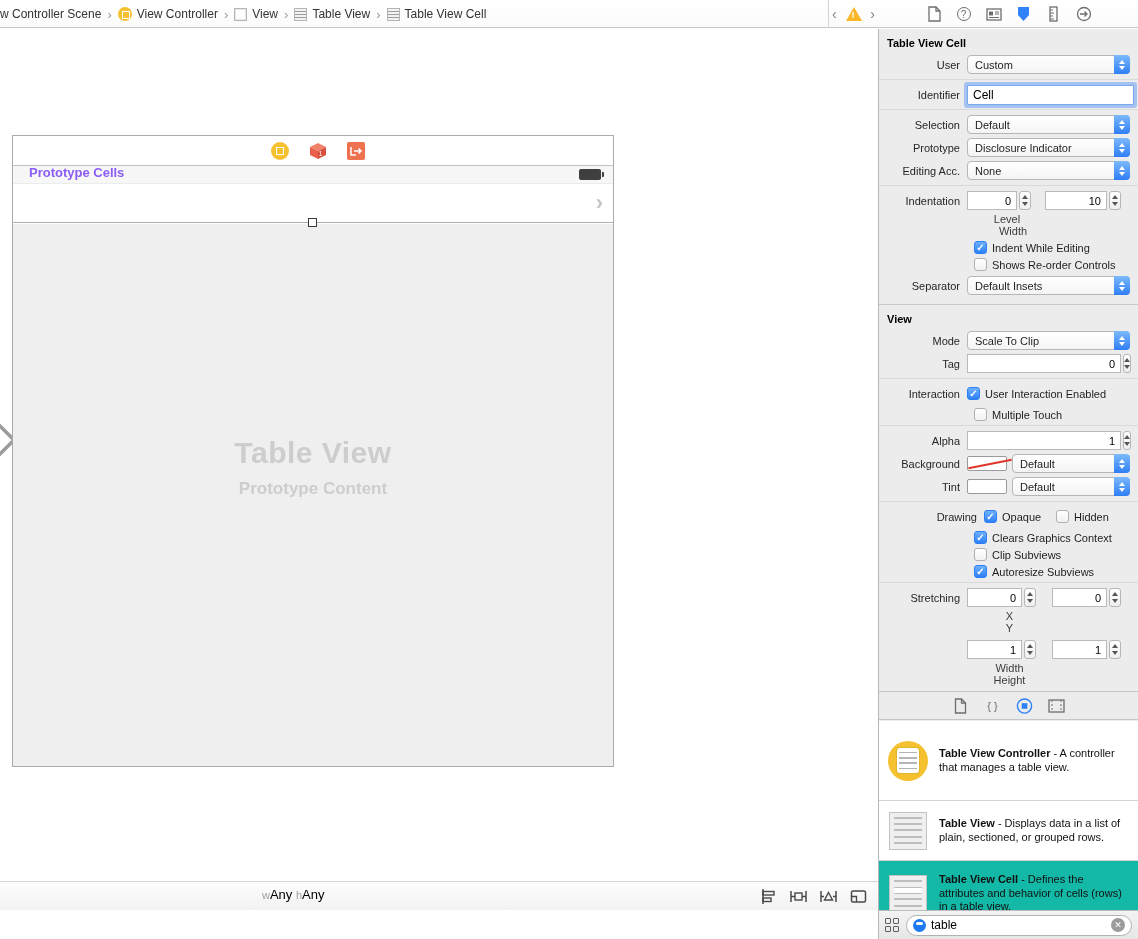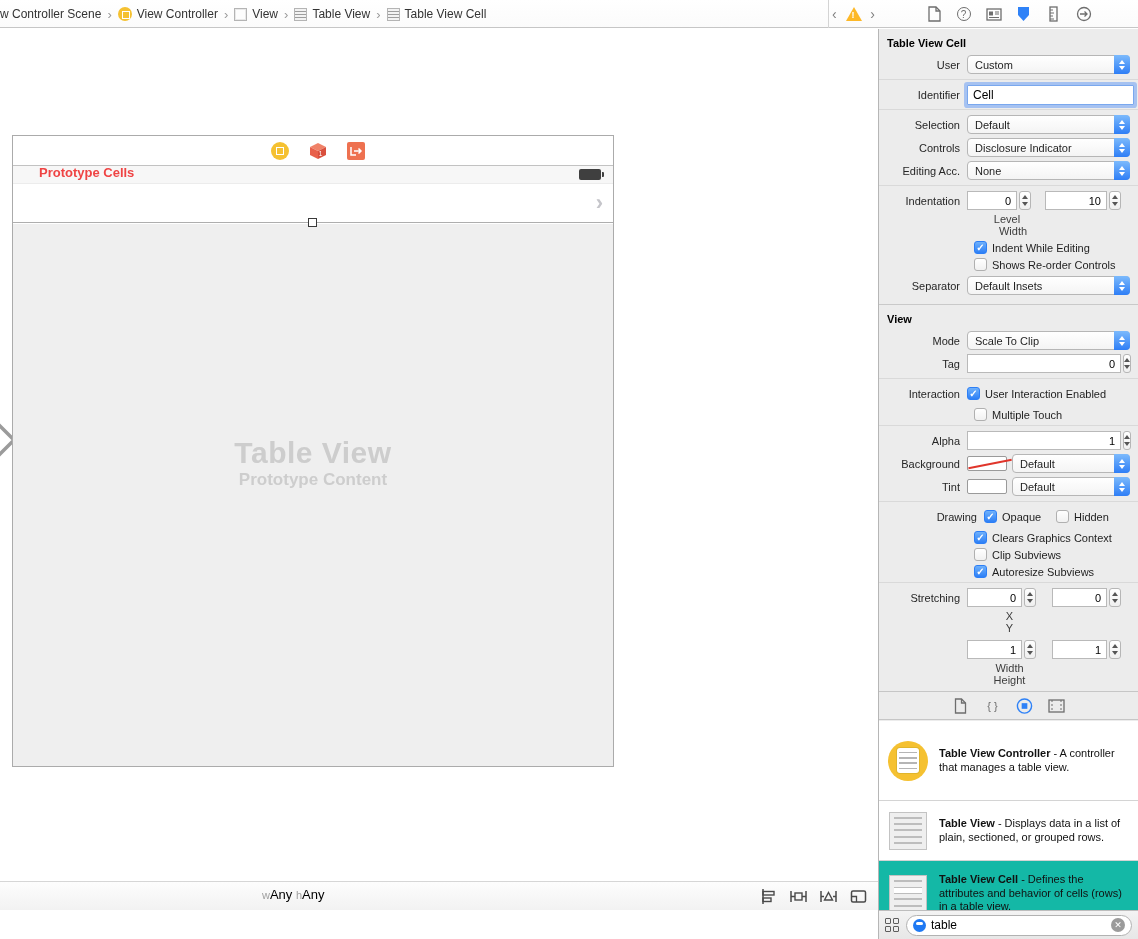--- a/index.html
+++ b/index.html
@@ -29,30 +29,30 @@
   #canvas { position:absolute; left:0; top:29px; width:878px; height:881px; background:#fff; overflow:hidden; }
   #entry-arrow { position:absolute; left:-4px; top:392px; }
   #scene { position:absolute; left:12px; top:106px; width:602px; height:632px; background:#fff; border:1px solid #ababab; }
   #scene-dock { height:30px; background:#fff; border-bottom:1px solid #c2c2c2; display:flex; align-items:center; justify-content:center; gap:20px; padding-left:10px; }
   .dock-ic { width:18px; height:18px; position:relative; }
   .dock-vc { border-radius:50%; background:#f5c131; }
   .dock-vc::after { content:""; position:absolute; left:5px; top:5px; width:6px; height:6px; border:1.5px solid #fff; }
   .dock-cube svg { display:block; }
   .dock-exit { background:#ee7150; border-radius:2px; }
   #proto-strip { height:18px; background:#f7f7f7; border-bottom:1px solid #ececec; position:relative; }
-  #proto-label { position:absolute; left:26px; top:-1px; font-size:13px; font-weight:bold; color:#ef4444; }
+  #proto-label { position:absolute; left:16px; top:-1px; font-size:13px; font-weight:bold; color:#8b5cf6; }
   #battery { position:absolute; right:12px; top:3px; width:22px; height:11px; background:#3f3f3f; border-radius:2px; }
   #battery::after { content:""; position:absolute; right:-3px; top:3px; width:2px; height:5px; background:#3f3f3f; border-radius:0 1px 1px 0; }
   #proto-cell { height:39px; background:#fff; border-bottom:1px solid #aeaeae; position:relative; }
   #cell-chevron { position:absolute; right:10px; top:6px; font-size:22px; color:#c5c5ca; font-weight:bold; }
   #cell-handle { position:absolute; left:50%; bottom:-5px; margin-left:-5px; width:9px; height:9px; background:#fff; border:1.5px solid #3a3a3a; z-index:5; }
   #table-bg { position:absolute; left:0; top:88px; right:0; bottom:0; background:#efefef; }
   #watermark { position:absolute; left:0; right:0; top:212px; text-align:center; color:#cdcdcd; }
   #wm-title { font-size:30px; font-weight:bold; letter-spacing:.5px; }
-  #wm-sub { font-size:17px; font-weight:bold; }
+  #wm-sub { font-size:17px; font-weight:bold; margin-top:9px; }
 
   #canvas-bottombar { position:absolute; left:0; bottom:0; width:878px; height:29px; background:linear-gradient(#fdfdfd,#f2f2f2); border-top:1px solid #d6d6d6; }
   #sizeclass { position:absolute; left:262px; top:5px; font-size:13px; color:#000; cursor:default; }
   #sizeclass .dim { color:#a0a0a0; font-size:11px; }
   #al-buttons { position:absolute; right:10px; top:5px; display:flex; gap:11px; }
   .al-btn { width:19px; height:19px; color:#4a4a4a; }
 
   
   #panel { position:absolute; left:878px; top:29px; width:260px; height:910px; background:#ececec; border-left:1px solid #b6b6b6; font-size:11px; color:#1e1e1e; }
   .stitle { font-weight:bold; padding:8px 8px 3px 8px; color:#000; }
@@ -280,21 +280,21 @@
       <span class="ilabel">Selection</span>
       <span class="dd">
           <span>Default</span>
           <span class="cap">
             <i class="tri-u"></i>
             <i class="tri-d"></i>
           </span>
         </span>
     </div>
     <div class="irow">
-      <span class="ilabel">Controls</span>
+      <span class="ilabel">Prototype</span>
       <span class="dd">
           <span>Disclosure Indicator</span>
           <span class="cap">
             <i class="tri-u"></i>
             <i class="tri-d"></i>
           </span>
         </span>
     </div>
     <div class="irow">
       <span class="ilabel">Editing Acc.</span>

